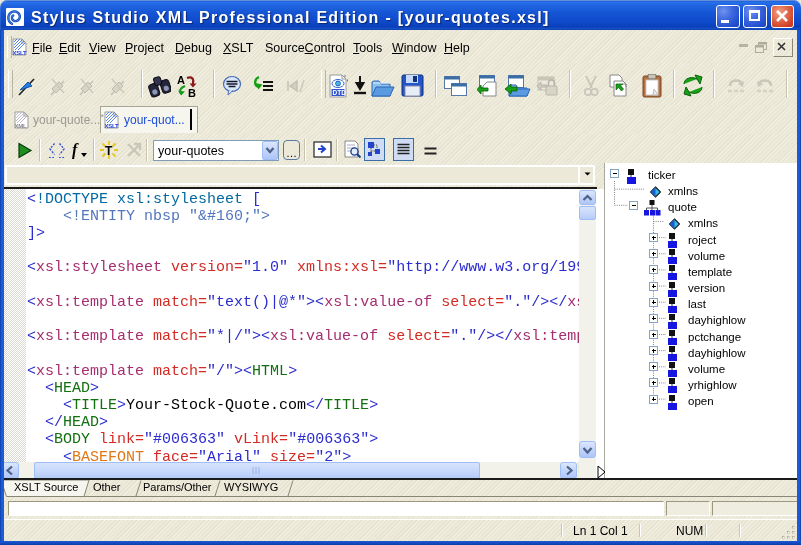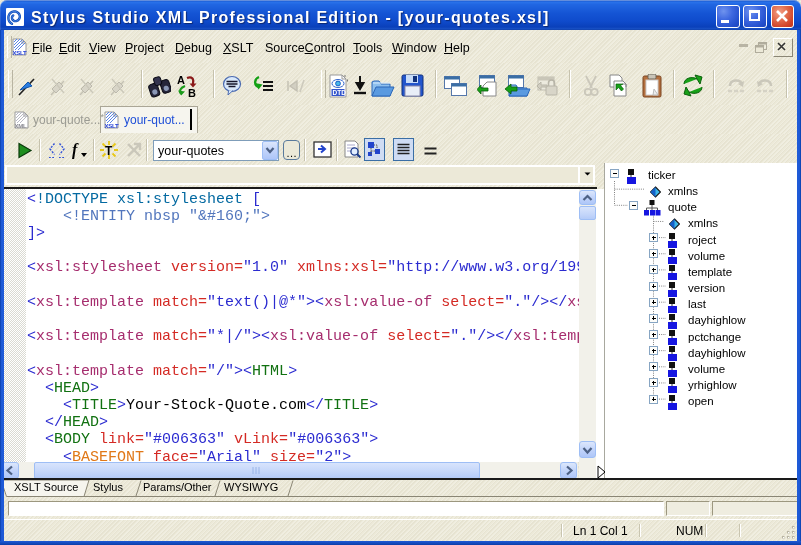--- a/index.html
+++ b/index.html
@@ -597,21 +597,21 @@
 <div id="botblack"></div>
 <div id="bottabs">
     <svg width="801" height="17" style="position:absolute;left:0;top:0">
       <path d="M1 0 L89 0 L84 16.5 L6.5 16.5 Z" fill="#F6F5EE" stroke="#8a8675" stroke-width="1"></path>
       <path d="M141 0.5 L136 16" stroke="#8a8675" stroke-width="1" fill="none"></path>
       <path d="M220 0.5 L215 16" stroke="#8a8675" stroke-width="1" fill="none"></path>
       <path d="M293 0.5 L288 16" stroke="#8a8675" stroke-width="1" fill="none"></path>
       <path d="M84 16.5 L797 16.5" stroke="#8a8675" stroke-width="1"></path>
     </svg>
     <div class="btext" style="left:14px">XSLT Source</div>
-    <div class="btext" style="left:93px">Stylus</div>
+    <div class="btext" style="left:93px">Other</div>
     <div class="btext" style="left:143px">Params/Other</div>
     <div class="btext" style="left:224px">WYSIWYG</div>
   </div>
 <div id="outrow">
  <div class="sunk" style="left:4px;top:4px;width:656px;height:15px;background:#fff"></div>
  <div class="sunk" style="left:662px;top:4px;width:44px;height:15px;background:#EFEDE0"></div>
  <div class="sunk" style="left:708px;top:4px;width:86px;height:15px;background:#EFEDE0"></div>
 </div>
 <div id="status">
  <div class="sdiv" style="left:557px"></div>

